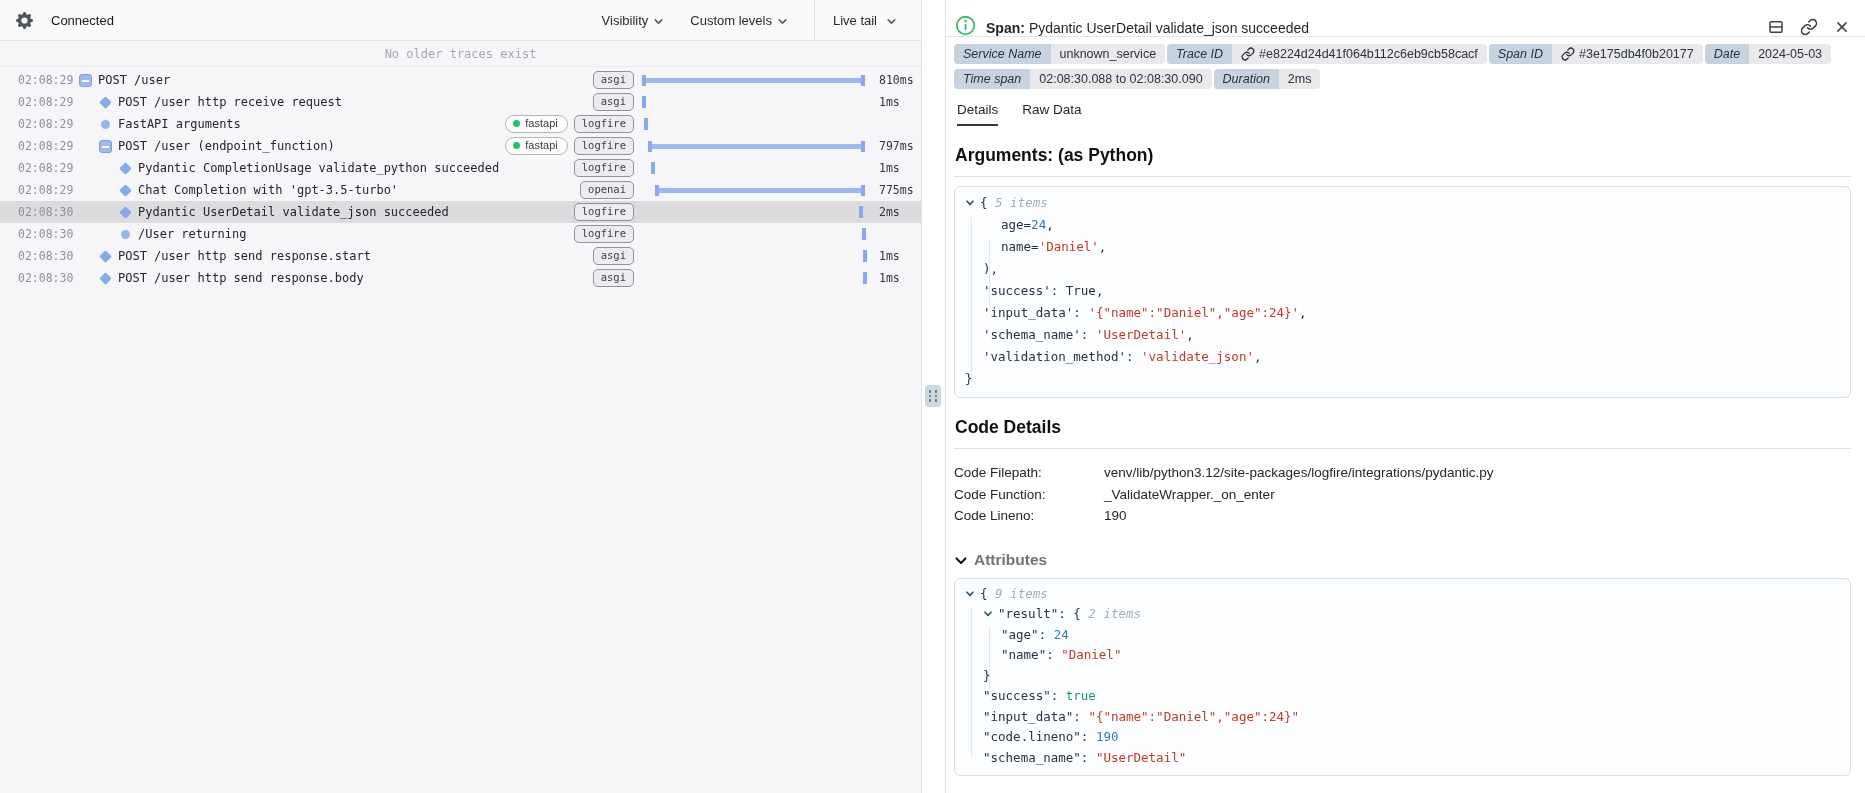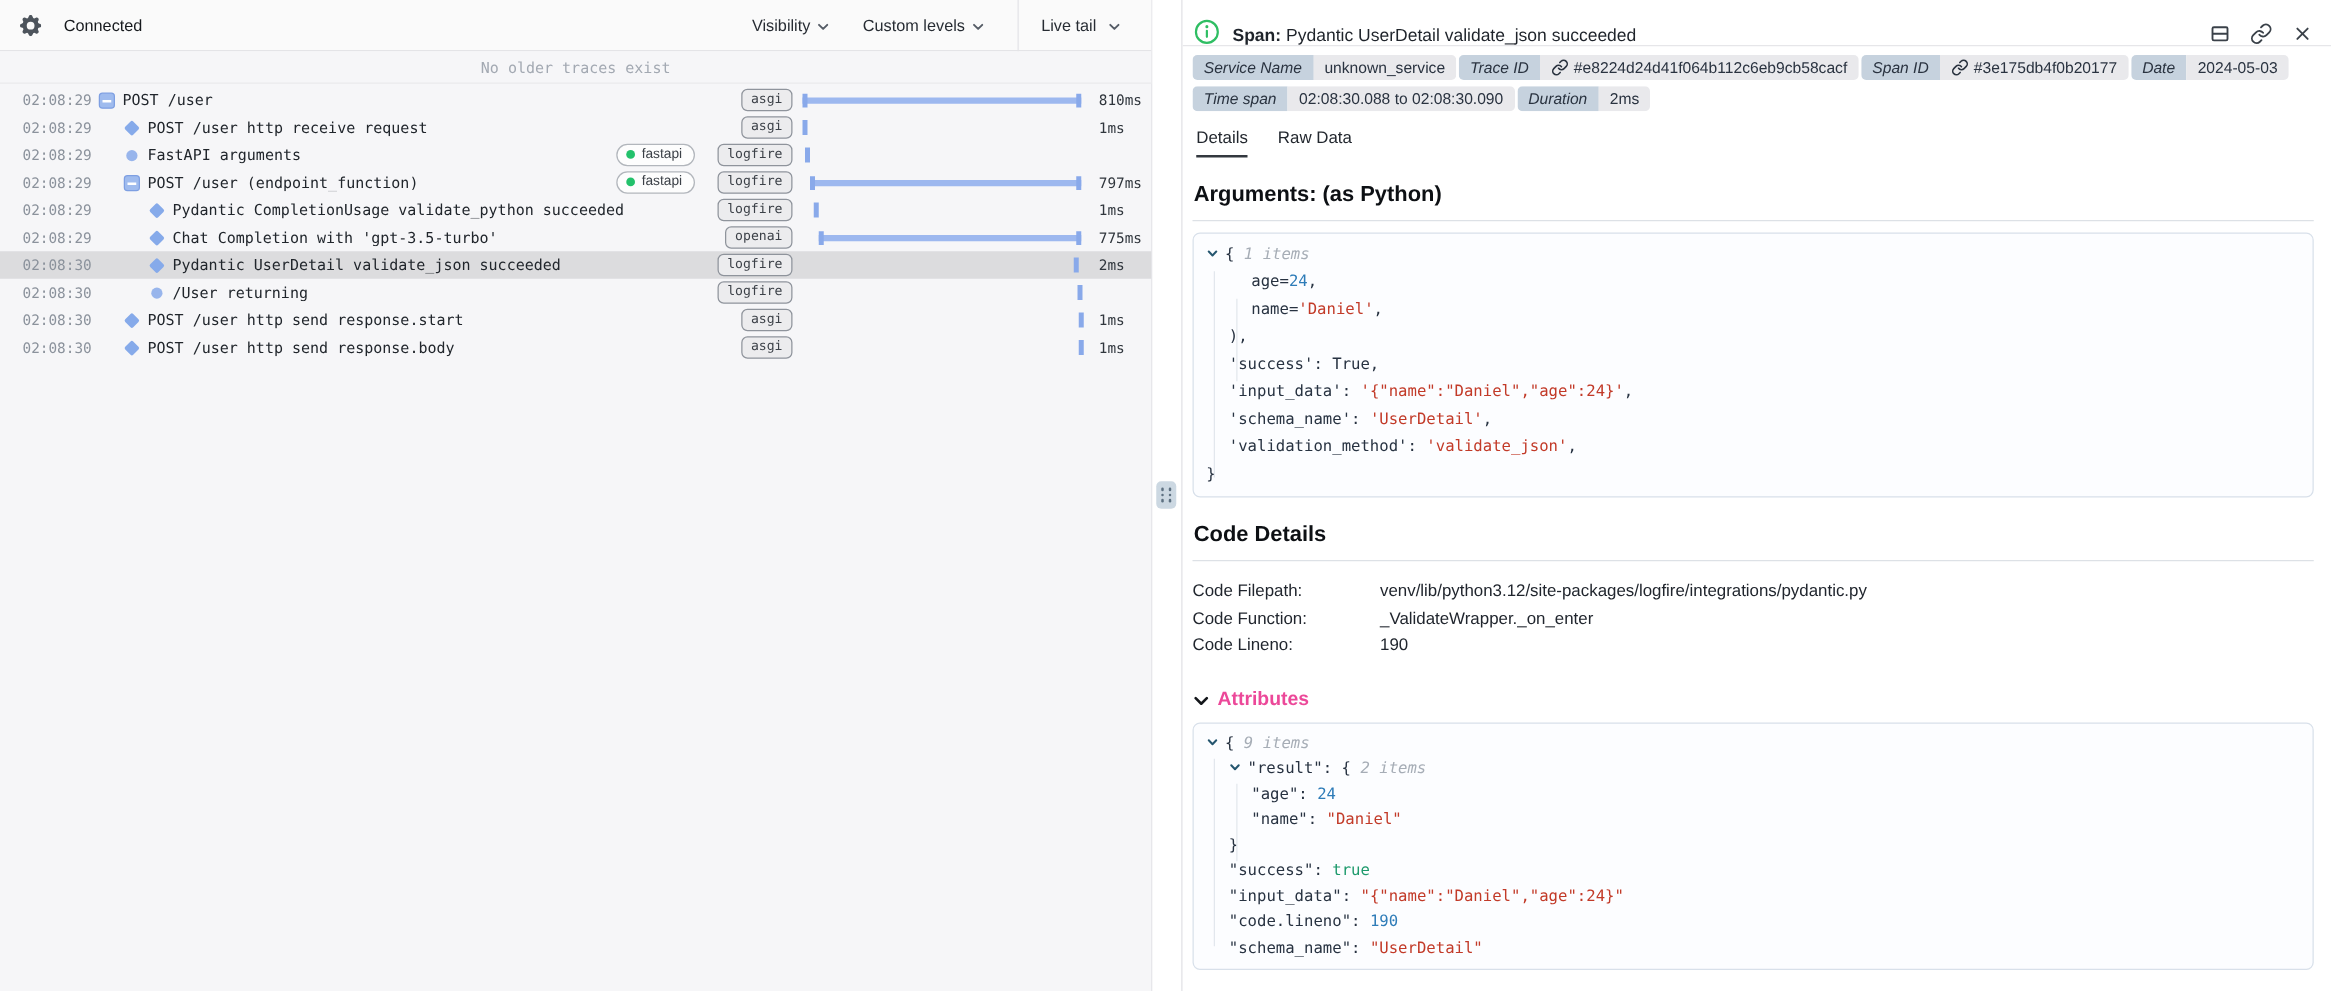--- a/index.html
+++ b/index.html
@@ -56,21 +56,21 @@
   .icon-diamond { width:9px; height:9px; background:#86aaea; transform:rotate(45deg); border-radius:1.5px; }
   .icon-circle { width:9px; height:9px; background:#98b5ec; border-radius:50%; }
   .row-label {
     flex:1; font-family:"DejaVu Sans Mono", monospace; font-size:12px; color:#21262c;
     white-space:nowrap; overflow:hidden;
   }
   .row-tags { flex:none; width:128px; display:flex; justify-content:flex-end; gap:6px; padding-right:8px; }
   .tag {
     font-family:"DejaVu Sans Mono", monospace; font-size:10.5px; color:#3c4148;
     background:#ececee; border:1px solid #8f949c; border-radius:5px;
-    padding:1px 7px 2px; line-height:13px;margin-left:12px;
+    padding:1px 7px 2px; line-height:13px;
   }
   .tag-pill {
     font-family:"Liberation Sans", sans-serif; font-size:11px; color:#3c4148;
     background:#fdfdfd; border:1px solid #b2b6bc; border-radius:999px;
     padding:1px 9px 2px 7px; line-height:13px; display:flex; align-items:center; gap:5px;
   }
   .tag-pill .dot { width:7px; height:7px; border-radius:50%; background:#23c16b; }
   .row-bartrack { flex:none; width:230px; height:22px; position:relative; }
   .dur-bar { position:absolute; top:8.5px; height:5px; background:#9db8ef; }
   .dur-bar::before, .dur-bar::after {
@@ -150,21 +150,21 @@
   .tk-jb { color:#1d9a6c; }
   .guide { position:absolute; width:1px; background:#e2e7ed; }
 
   .kv-table { margin-top:13px; }
   .kv-row { display:flex; font-size:13.5px; line-height:21.5px; color:#21262e; }
   .kv-label { width:150px; flex:none; }
   .kv-value { flex:1; }
 
   .attr-heading {
     display:flex; align-items:center; gap:6px; margin-top:24px;
-    font-size:15.5px; font-weight:700; color:#ec4899; cursor:pointer;
+    font-size:15.5px; font-weight:700; color:#737373; cursor:pointer;
   }
   .attr-heading .chev { color:#14171b; margin-top:2px; }
 </style>
 </head>
 <body>
 
 <div class="left-panel">
   <div class="topbar">
     <span class="gear-btn">
       <svg width="17" height="17" viewBox="0 0 16 16" fill="currentColor">
@@ -468,21 +468,21 @@
     <div class="tabs" id="tabs">
         <span class="tab active">Details</span>
         <span class="tab">Raw Data</span>
       </div>
 
     <div class="section-heading">Arguments: (as Python)</div>
     <hr class="rule">
     <div class="code-block args" id="args-block">
         <div class="code-line" style="padding-left: 0px;"><span class="toggle"><svg width="10" height="10" viewBox="0 0 10 10">
               <path d="M2 3.2 5 6.4 8 3.2" fill="none" stroke="currentColor" stroke-width="1.6" stroke-linecap="round" stroke-linejoin="round"></path>
-            </svg></span><span class="tk-p">{ </span><span class="tk-m">1 items</span></div>
+            </svg></span><span class="tk-p">{ </span><span class="tk-m">5 items</span></div>
         <div class="code-line" style="padding-left: 36px;"><span class="tk-p">age=</span><span class="tk-n">24</span><span class="tk-p">,</span></div>
         <div class="code-line" style="padding-left: 36px;"><span class="tk-p">name=</span><span class="tk-s">'Daniel'</span><span class="tk-p">,</span></div>
         <div class="code-line" style="padding-left: 18px;"><span class="tk-p">),</span></div>
         <div class="code-line" style="padding-left: 18px;"><span class="tk-k">'success'</span><span class="tk-p">: True,</span></div>
         <div class="code-line" style="padding-left: 18px;"><span class="tk-k">'input_data'</span><span class="tk-p">: </span><span class="tk-s">'{"name":"Daniel","age":24}'</span><span class="tk-p">,</span></div>
         <div class="code-line" style="padding-left: 18px;"><span class="tk-k">'schema_name'</span><span class="tk-p">: </span><span class="tk-s">'UserDetail'</span><span class="tk-p">,</span></div>
         <div class="code-line" style="padding-left: 18px;"><span class="tk-k">'validation_method'</span><span class="tk-p">: </span><span class="tk-s">'validate_json'</span><span class="tk-p">,</span></div>
         <div class="code-line" style="padding-left: 0px;"><span class="tk-p">}</span></div>
         <div class="guide" style="left: 16px; top: 30px; height: 165px;"></div>
         <div class="guide" style="left: 34px; top: 52px; height: 66px;"></div>

